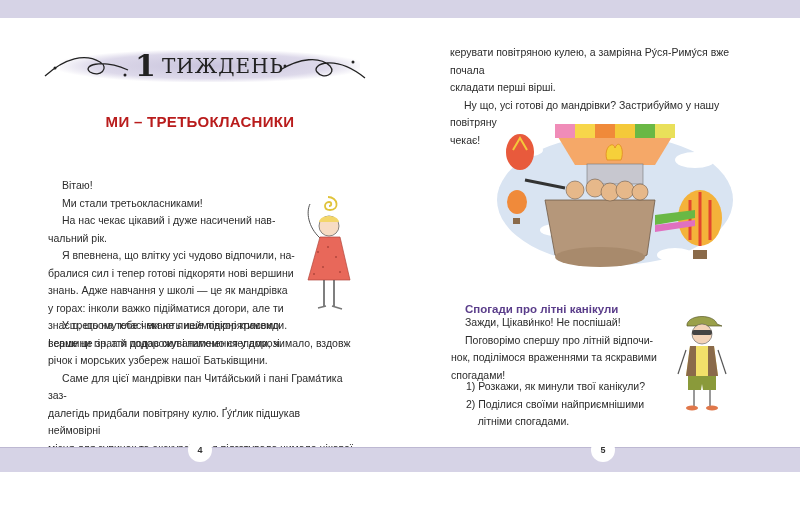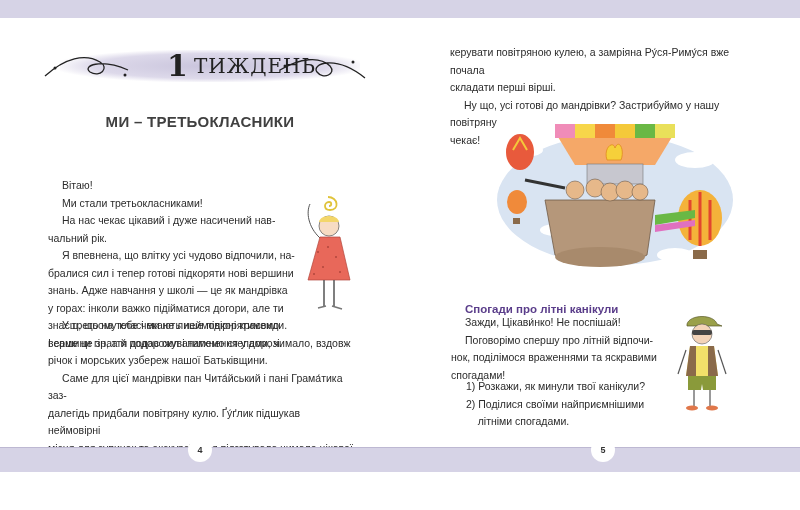--- a/index.html
+++ b/index.html
@@ -6,26 +6,26 @@
   body { width:800px; height:510px; background:#ffffff; position:relative; overflow:hidden;
          font-family:"Liberation Sans","DejaVu Sans",sans-serif; color:#2a2a2a; }
   .top-band { position:absolute; left:0; top:0; width:800px; height:18px; background:#d6d3e6; }
   .bottom-band { position:absolute; left:0; top:447px; width:800px; height:24px; background:#d6d3e6;
                  border-top:1px solid #bdb8d2; }
   .page-num { position:absolute; top:438px; width:24px; height:24px; border-radius:50%;
               background:#fff; font-size:9px; font-weight:bold; text-align:center; line-height:24px; color:#333; }
   .week-banner { position:absolute; left:40px; top:40px; width:330px; height:50px; }
   .week-banner .cloud { position:absolute; left:20px; top:10px; width:300px; height:32px;
        background:radial-gradient(ellipse at center, #c9c4dc 0%, #ddd9ea 55%, rgba(255,255,255,0) 75%); }
-  .week-title { position:absolute; left:95px; top:8px; font-family:"DejaVu Serif",serif; color:#222; white-space:nowrap;margin-left:32px; }
+  .week-title { position:absolute; left:95px; top:8px; font-family:"DejaVu Serif",serif; color:#222; white-space:nowrap; }
   .week-num { font-size:30px; font-weight:bold; vertical-align:middle; }
   .week-word { font-size:20px; letter-spacing:1px; vertical-align:middle; margin-left:6px; }
   .flourish { position:absolute; top:8px; }
   .chapter-title { position:absolute; left:0; width:400px; top:113px; text-align:center;
-       font-size:15px; font-weight:bold; color:#404040; letter-spacing:0.3px; }
+       font-size:15px; font-weight:bold; color:#b91c1c; letter-spacing:0.3px; }
   .text { position:absolute; font-size:10.5px; line-height:17.5px; color:#2b2b2b; }
   .text p { margin:0; }
   .indent { text-indent:14px; }
   .left-text { left:48px; top:177px; width:250px; }
   .left-text-wide { left:48px; top:317px; width:305px; }
   .right-top { left:450px; top:44px; width:310px; }
   .section-title { position:absolute; left:465px; top:291px; font-size:11.5px; font-weight:bold; color:#5a3d8a;margin-top:12px; }
   .right-body { left:451px; top:314px; width:210px; }
   .right-list { left:466px; top:378px; width:200px; }
   .illus { position:absolute; }

